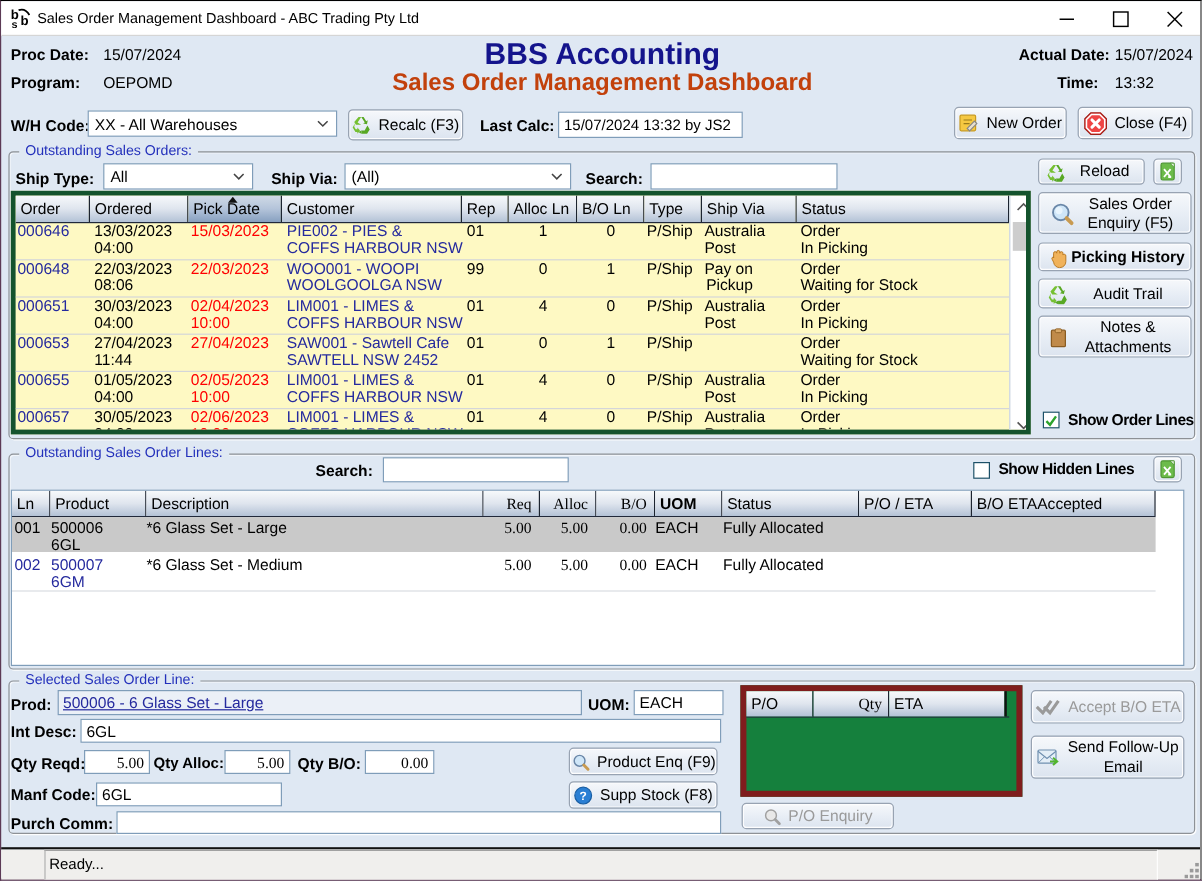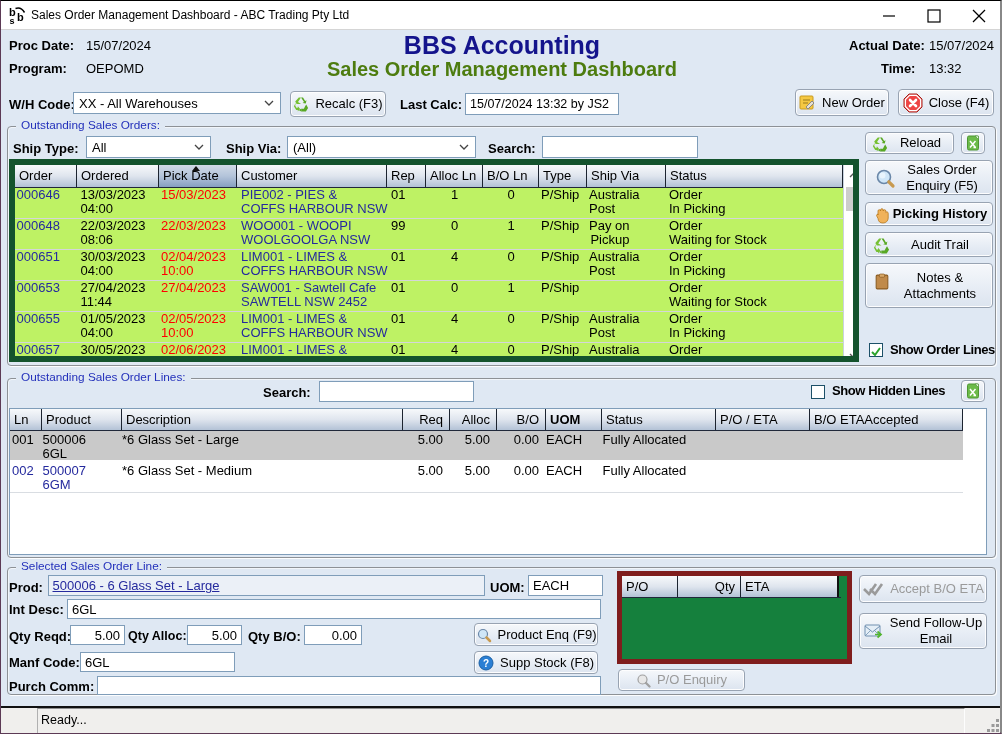--- a/index.html
+++ b/index.html
@@ -12,21 +12,21 @@
 .combo{position:absolute;background:#fff;border:1px solid #7f9db9;font-size:13px;display:flex;align-items:center;padding-left:5px;}
 .combo svg{position:absolute;right:6px;top:50%;margin-top:-4px;}
 .grp{position:absolute;border:1px solid #8d9196;border-radius:4px;box-shadow:1px 1px 0 rgba(255,255,255,0.9), inset 1px 1px 0 rgba(255,255,255,0.55);}
 .gt{position:absolute;top:-9.5px;left:8px;background:#dfe8f3;padding:0 5px;font-size:11.8px;color:#2330bb;}
 .hc{position:absolute;top:0;height:100%;background:linear-gradient(#f7f9fb,#dfe5ee 50%,#b3c2d6);border-right:1px solid #1c2430;font-size:13px;color:#000;display:flex;align-items:center;padding-left:4px;}
 .row{position:absolute;left:0;width:828px;border-bottom:1px solid #d4d6d9;font-size:13px;line-height:14.5px;}
 .row div{position:absolute;top:0px;}
 .blue{color:#252a9e;}
 .red{color:#ff0000;}
 .num{text-align:center;}
-.cell-r{text-align:right;}
+.cell-r{text-align:right;font-family:Liberation Serif, serif;}
 </style>
 </head>
 <body>
 <div id="win">
     <svg width="0" height="0" style="position:absolute">
       <defs>
 <g id="recy">
  <path d="M8 1.5 L11 6 L9.6 6.9 L12.8 7.6 L13.5 4.3 L12.2 5.1 L10 1.5 Z" fill="#58a824"></path>
  <path d="M8 1.5 L5 6 L8 8 L3.6 8 L2.2 5.6 L5.8 1.5 Z" fill="#76c032"></path>
  <path d="M2.8 6.8 L0.9 10.2 L3.2 14 L4.8 14 L4.8 15.5 L7 12.8 L4.8 10.2 L4.8 11.8 L3.4 11.8 L2.2 9.6 Z" fill="#76c032"></path>
@@ -50,21 +50,21 @@
     <line x1="96" y1="5" x2="108" y2="17" stroke="#000" stroke-width="1.2"></line>
     <line x1="108" y1="5" x2="96" y2="17" stroke="#000" stroke-width="1.2"></line>
   </svg>
 </div>
 
 <div class="abs b" style="left:8px;top:37px;font-size:13px;">Proc Date:</div>
 <div class="abs" style="left:85px;top:37px;font-size:13px;">15/07/2024</div>
 <div class="abs b" style="left:8px;top:60px;font-size:13px;">Program:</div>
 <div class="abs" style="left:85px;top:60px;font-size:13px;">OEPOMD</div>
 <div class="abs b" style="left:0;top:30px;width:1002px;text-align:center;font-size:25px;color:#14148c;">BBS Accounting</div>
-<div class="abs b" style="left:0;top:57px;width:1002px;text-align:center;font-size:20px;color:#4d7c0f;">Sales Order Management Dashboard</div>
+<div class="abs b" style="left:0;top:57px;width:1002px;text-align:center;font-size:20px;color:#c2410c;">Sales Order Management Dashboard</div>
 <div class="abs b" style="left:848px;top:37px;font-size:13px;">Actual Date:</div>
 <div class="abs" style="left:928px;top:37px;font-size:13px;">15/07/2024</div>
 <div class="abs b" style="left:880px;top:60px;font-size:13px;">Time:</div>
 <div class="abs" style="left:928px;top:60px;font-size:13px;">13:32</div>
 
 <div class="abs b" style="left:8px;top:96px;font-size:13px;">W/H Code:</div>
 <div class="combo" style="left:72px;top:91px;width:208px;height:22px;">XX - All Warehouses
   <svg width="10" height="8" viewBox="0 0 10 8">
         <path d="M1 2 L5 6 L9 2" fill="none" stroke="#444" stroke-width="1.3"></path>
       </svg>
@@ -105,21 +105,21 @@
 </div>
 <div class="abs b" style="left:225px;top:140px;font-size:13px;">Ship Via:</div>
 <div class="combo" style="left:286px;top:135px;width:189px;height:22px;">(All)
   <svg width="10" height="8" viewBox="0 0 10 8">
         <path d="M1 2 L5 6 L9 2" fill="none" stroke="#444" stroke-width="1.3"></path>
       </svg>
 </div>
 <div class="abs b" style="left:487px;top:140px;font-size:13px;">Search:</div>
 <div class="fld" style="left:541px;top:135px;width:156px;height:22px;"></div>
 
-<div class="abs" style="left:8px;top:157.5px;width:850px;height:203px;background:#bef264;border:6px solid #14532d;overflow:hidden;">
+<div class="abs" style="left:8px;top:157.5px;width:850px;height:203px;background:#fef9c3;border:4px solid #14532d;overflow:hidden;">
 
   <div class="abs" style="left:0;top:0;width:828px;height:23px;border-bottom:1px solid #20283a;">
     <div class="hc" style="left:0;width:62px;">Order</div>
     <div class="hc" style="left:62px;width:82px;">Ordered</div>
     <div class="hc" style="left:144px;width:78px;background:linear-gradient(#d0dae6,#b4c4da 50%,#87a0c0);">Pick Date<svg style="position:absolute;left:32px;top:1px;" width="10" height="6" viewBox="0 0 10 6">
             <path d="M5 0 L9 5 L1 5 Z" fill="#111"></path>
           </svg></div>
     <div class="hc" style="left:222px;width:150px;">Customer</div>
     <div class="hc" style="left:372px;width:39px;">Rep</div>
     <div class="hc" style="left:411px;width:57px;">Alloc Ln</div>
@@ -241,21 +241,21 @@
         <path d="M4 8 V4 a1.3 1.3 0 0 1 2.6 0 V3 a1.3 1.3 0 0 1 2.6 0 v1 a1.3 1.3 0 0 1 2.6 0 v1.5 a1.3 1.3 0 0 1 2.4.8 V11 a5 5 0 0 1 -5 5 H9 a5 5 0 0 1 -5-4.5 L3 9.5 a1.4 1.4 0 0 1 1-2.4 Z" fill="#f0b25a" stroke="#b87820" stroke-width="0.8"></path>
       </svg>
   Picking History
 </div>
 <div class="btn" style="left:864px;top:231px;width:128px;height:25px;padding-left:22px;">
   <svg style="position:absolute;left:7px;top:4px;" width="17" height="17" viewBox="0 0 16 16">
         <use href="#recy"></use>
       </svg>
   Audit Trail
 </div>
-<div class="btn" style="left:864px;top:262px;width:128px;height:45px;padding-left:22px;">
+<div class="btn" style="left:864px;top:262px;width:128px;height:35px;padding-left:22px;">
   <svg style="position:absolute;left:7px;top:9px;" width="18" height="18" viewBox="0 0 17 17">
         <rect x="3" y="2" width="11" height="13" rx="1" fill="#c08a4a" stroke="#8a5c22"></rect>
         <rect x="6" y="1" width="5" height="3" rx="1" fill="#d8a868" stroke="#8a5c22" stroke-width="0.7"></rect>
       </svg>
   Notes &amp;<br>Attachments
 </div>
 <div class="abs" style="left:868px;top:342px;width:14px;height:14px;background:#fff;border:1px solid #1c5068;">
   <svg width="12" height="12" viewBox="0 0 12 12">
         <path d="M2 6 L5 9 L10 2" fill="none" stroke="#2ca32c" stroke-width="2"></path>
       </svg>

